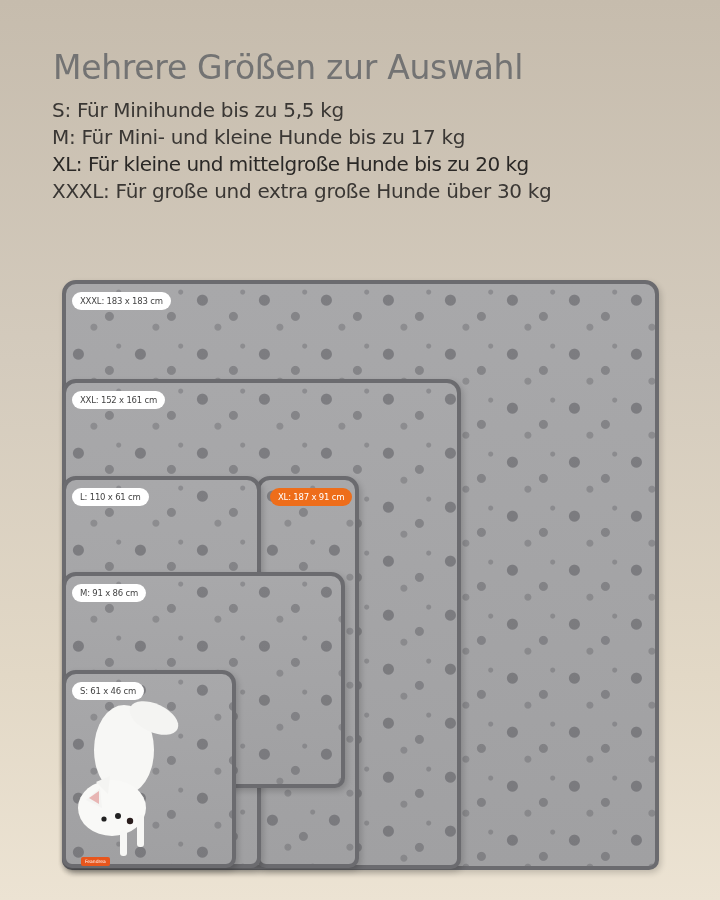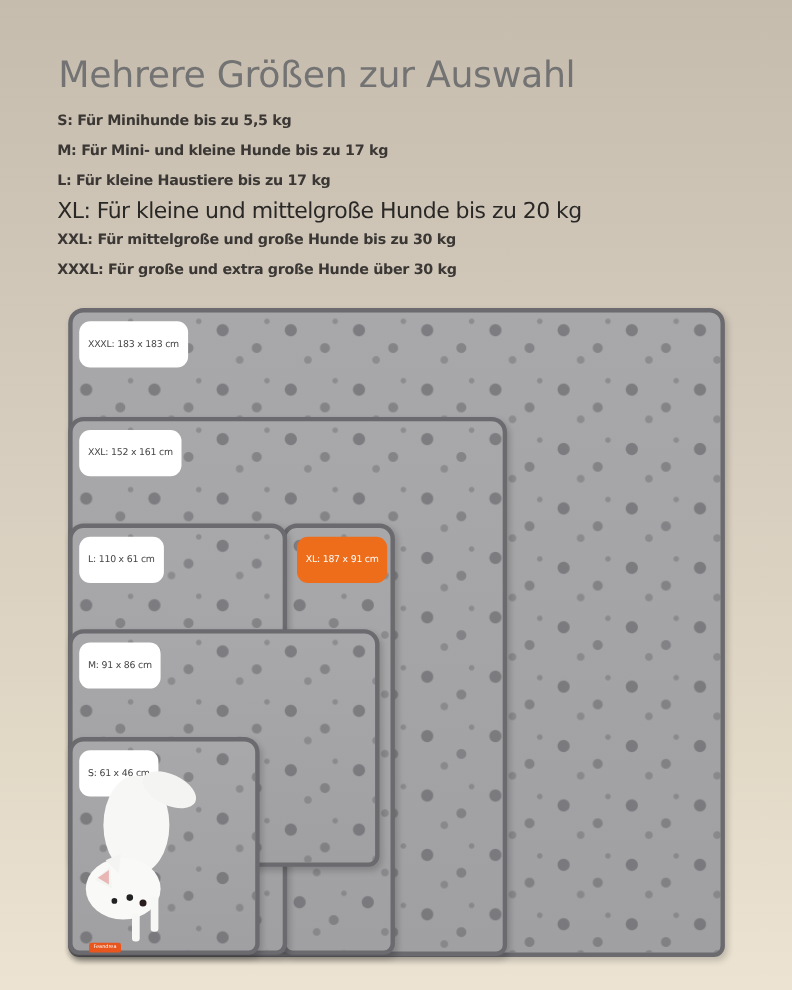--- a/index.html
+++ b/index.html
@@ -9,43 +9,43 @@
     background: linear-gradient(180deg, #c6bcad 0%, #d4cbbd 40%, #e2d8c6 75%, #ece3d3 100%);
     position: relative;
   }
   .headline {
     position: absolute; left: 53px; top: 48px;
     font-size: 33px; font-weight: 400; letter-spacing: -0.3px;
     color: #737373; white-space: nowrap;
   }
   .sizes-list { position: absolute; left: 52px; top: 97px; }
   .sizes-list .line {
-    font-size: 13px; line-height: 27px; color: #3a3734;
-    white-space: nowrap; font-weight: 700; letter-spacing: -0.3px;
+    font-size: 20px; line-height: 27px; color: #3a3734;
+    white-space: nowrap; font-weight: 400; letter-spacing: -0.3px;
   }
   .sizes-list .line.bold { font-weight: 400; color: #2a2826; letter-spacing: -0.5px; font-size: 20px; }
 
   .mat {
     position: absolute;
     border: 4px solid #6b6b6f;
     border-radius: 14px 14px 10px 10px;
     background-color: #a4a4a6;
     background-image:
       radial-gradient(circle at 20% 30%, rgba(90,90,95,0.55) 0 5px, transparent 6px),
       radial-gradient(circle at 70% 60%, rgba(90,90,95,0.45) 0 4px, transparent 5px),
       radial-gradient(circle at 45% 80%, rgba(90,90,95,0.35) 0 3px, transparent 4px),
       radial-gradient(circle at 85% 15%, rgba(90,90,95,0.35) 0 2px, transparent 3px),
       linear-gradient(180deg, #a8a8aa, #a0a0a2);
     background-size: 62px 54px, 62px 54px, 62px 54px, 62px 54px, 100% 100%;
     box-shadow: 2px 3px 6px rgba(0,0,0,0.18);
   }
   .tag {
     position: absolute; left: 6px; top: 8px;
     background: #ffffff; color: #444;
-    font-size: 8.5px; padding: 16px 8px; border-radius: 10px;
+    font-size: 8.5px; padding: 4px 8px; border-radius: 10px;
     white-space: nowrap; letter-spacing: -0.2px;
   }
   .tag.highlight { background: #ee6d1a; color: #fff; }
 
   .dog {
     position: absolute; left: 72px; top: 690px; width: 122px; height: 168px;
   }
   .brand-tag {
     position: absolute; left: 81px; top: 857px;
     background: #e8561d; color: #fff; font-size: 4.5px;
@@ -53,23 +53,21 @@
   }
 </style>
 </head>
 <body>
 
 <div class="headline">Mehrere Größen zur Auswahl</div>
 
 <div class="sizes-list">
   <div class="line">S: Für Minihunde bis zu 5,5 kg</div>
   <div class="line">M: Für Mini- und kleine Hunde bis zu 17 kg</div>
-  <div class="line">L: Für kleine Haustiere bis zu 17 kg</div>
   <div class="line bold">XL: Für kleine und mittelgroße Hunde bis zu 20 kg</div>
-  <div class="line">XXL: Für mittelgroße und große Hunde bis zu 30 kg</div>
   <div class="line">XXXL: Für große und extra große Hunde über 30 kg</div>
 </div>
 
 <div class="mat" style="left:62px; top:280px; width:597px; height:590px;">
   <span class="tag">XXXL: 183 x 183 cm</span>
 </div>
 
 <div class="mat" style="left:62px; top:379px; width:399px; height:490px;">
   <span class="tag">XXL: 152 x 161 cm</span>
 </div>

